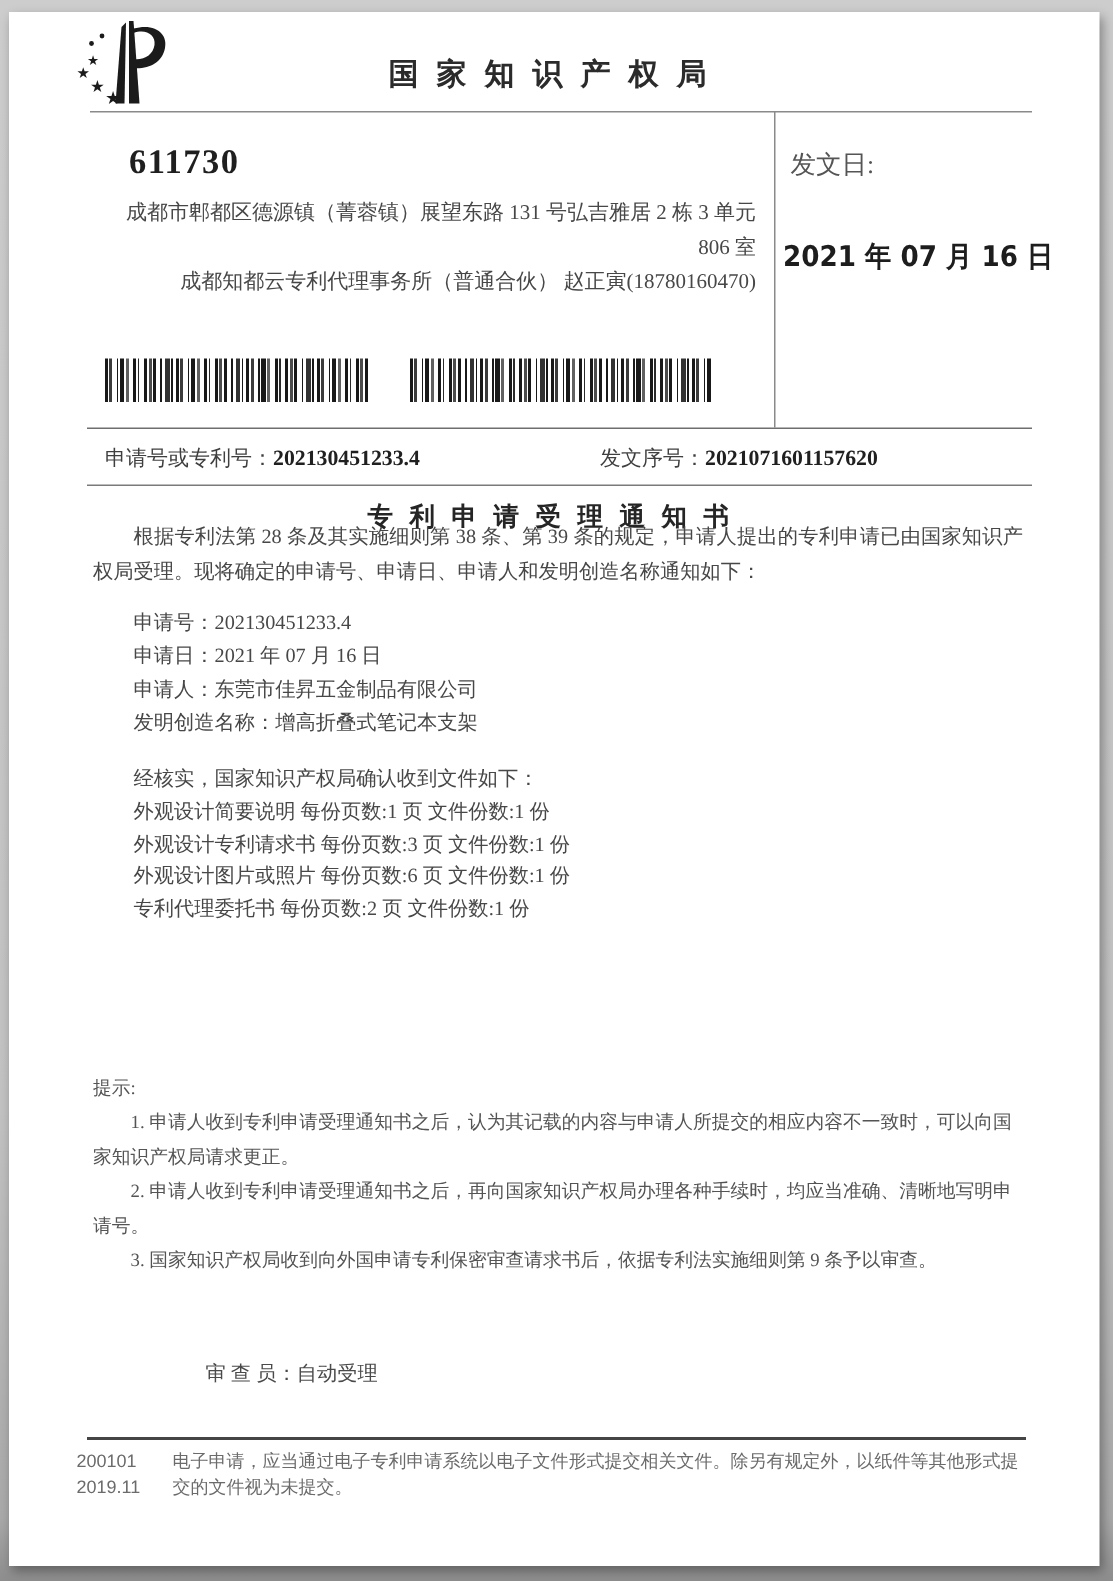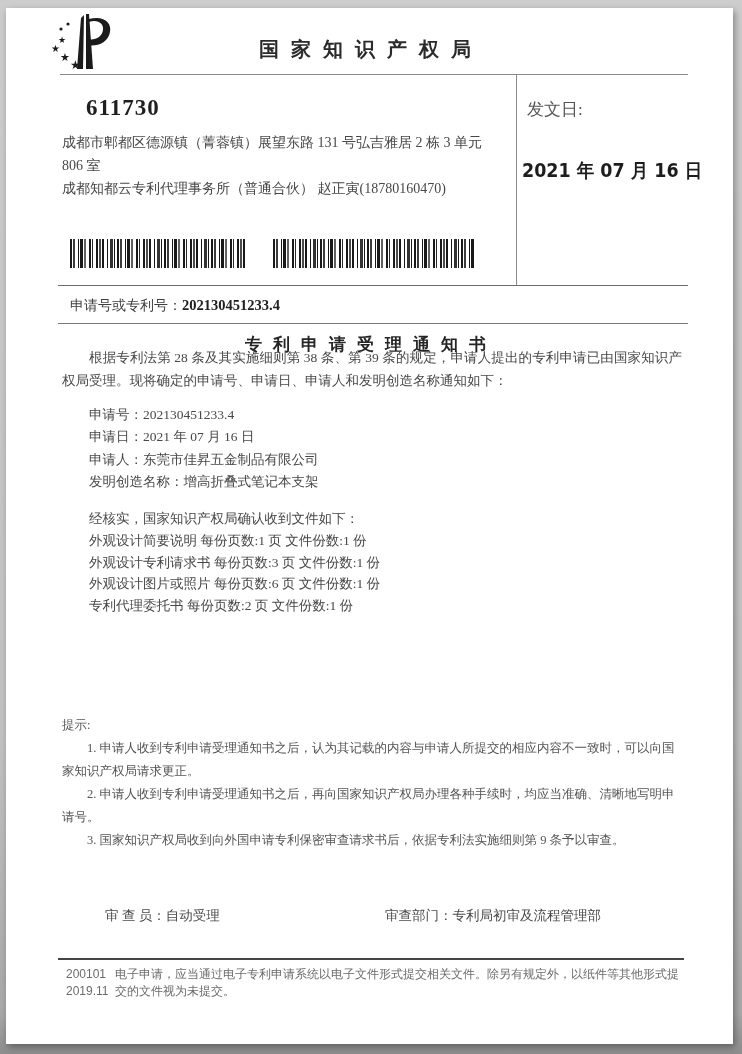--- a/index.html
+++ b/index.html
@@ -19,21 +19,21 @@
   .abs{position:absolute;}
   .hline{position:absolute;background:#8a8a8a;height:1px;}
   .vline{position:absolute;background:#8a8a8a;width:1px;}
 
   .header-title{
     left:56px;right:56px;top:36px;text-align:center;
     font-size:20px;font-weight:bold;color:#2b2b2b;letter-spacing:12px;
     font-family:"Liberation Sans","DejaVu Sans",sans-serif;
   }
   .zipcode{left:86px;top:95px;font-size:23px;font-weight:bold;color:#1f1f1f;letter-spacing:1px;text-align:right;}
-  .address-block{left:62px;top:131px;width:442px;text-align:left;
+  .address-block{left:62px;top:131px;width:442px;text-align:right;
     font-size:14px;line-height:23px;color:#474747;}
   .dispatch-label{left:527px;top:98px;font-size:17px;color:#555;}
   .dispatch-date{
     left:522px;top:158px;font-size:19px;font-weight:600;color:#1d1d1d;
     font-family:"DejaVu Sans","Liberation Sans",sans-serif;letter-spacing:0px;
     transform:scaleX(.92);transform-origin:left;
   }
   .barcode{
     position:absolute;top:239px;height:29px;
     background:repeating-linear-gradient(90deg,
@@ -54,26 +54,26 @@
   }
   .bodytext{font-size:13.5px;line-height:23px;color:#474747;}
   .intro{left:62px;top:346px;width:620px;text-indent:2em;text-align:justify;}
   .fields{left:89px;top:403px;}
   .fields div{height:22.4px;}
   .received{left:89px;top:507px;}
   .received div{height:21.8px;}
   .tips{left:62px;top:714px;width:624px;font-size:12.5px;line-height:23px;color:#545454;}
   .tips p{margin:0;text-indent:2em;}
   .tips .tips-heading{text-indent:0;}
-  .signoff{top:907px;font-size:13.5px;color:#4a4a4a;}
+  .signoff{top:907px;font-size:13.5px;color:#4a4a4a;margin-left:32px;}
   .footer{
     font-family:"Liberation Sans","DejaVu Sans",sans-serif;
     font-size:12px;line-height:16.5px;color:#6b6b6b;
   }
-  .footer-codes{left:66px;top:966px;}
+  .footer-codes{left:51px;top:966px;}
   .footer-notes{left:115px;top:966px;width:574px;}
   .logo{left:48px;top:12px;}
 </style>
 </head>
 <body>
 
 <div class="scan">
   <div class="page"></div>
 
   <div class="abs logo">
@@ -106,20 +106,23 @@
   <div class="abs dispatch-date">2021 年 07 月 16 日</div>
 
   <div class="barcode" style="left:70px;width:176px;"></div>
   <div class="barcode" style="left:273px;width:201px;"></div>
 
   <div class="hline" style="left:58px;top:285px;width:630px;background:#6e6e6e;"></div>
 
   <div class="abs refrow" style="left:70px;">
     <span>申请号或专利号：</span><b>202130451233.4</b>
   </div>
+  <div class="abs refrow" style="left:400px;">
+    <span>发文序号：</span><b>2021071601157620</b>
+  </div>
   <div class="hline" style="left:58px;top:323px;width:630px;background:#7a7a7a;"></div>
 
   <div class="abs notice-title">专利申请受理通知书</div>
 
   <div class="abs bodytext intro">根据专利法第 28 条及其实施细则第 38 条、第 39 条的规定，申请人提出的专利申请已由国家知识产权局受理。现将确定的申请号、申请日、申请人和发明创造名称通知如下：</div>
 
   <div class="abs bodytext fields">
     <div><span>申请号：</span><span>202130451233.4</span></div>
     <div><span>申请日：</span><span>2021 年 07 月 16 日</span></div>
     <div><span>申请人：</span><span>东莞市佳昇五金制品有限公司</span></div>
@@ -137,23 +140,20 @@
   <div class="abs tips">
     <p class="tips-heading">提示:</p>
     <p>1. 申请人收到专利申请受理通知书之后，认为其记载的内容与申请人所提交的相应内容不一致时，可以向国家知识产权局请求更正。</p>
     <p>2. 申请人收到专利申请受理通知书之后，再向国家知识产权局办理各种手续时，均应当准确、清晰地写明申请号。</p>
     <p>3. 国家知识产权局收到向外国申请专利保密审查请求书后，依据专利法实施细则第 9 条予以审查。</p>
   </div>
 
   <div class="abs signoff" style="left:105px;">
     <span>审 查 员：</span><span>自动受理</span>
   </div>
-  <div class="abs signoff" style="left:385px;">
-    <span>审查部门：</span><span>专利局初审及流程管理部</span>
-  </div>
 
   <div class="hline" style="left:58px;top:958px;width:626px;height:2px;background:#454545;"></div>
   <div class="abs footer footer-codes">
     <div>200101</div>
     <div>2019.11</div>
   </div>
   <div class="abs footer footer-notes">
     <div>电子申请，应当通过电子专利申请系统以电子文件形式提交相关文件。除另有规定外，以纸件等其他形式提交的文件视为未提交。</div>
   </div>
 </div>

